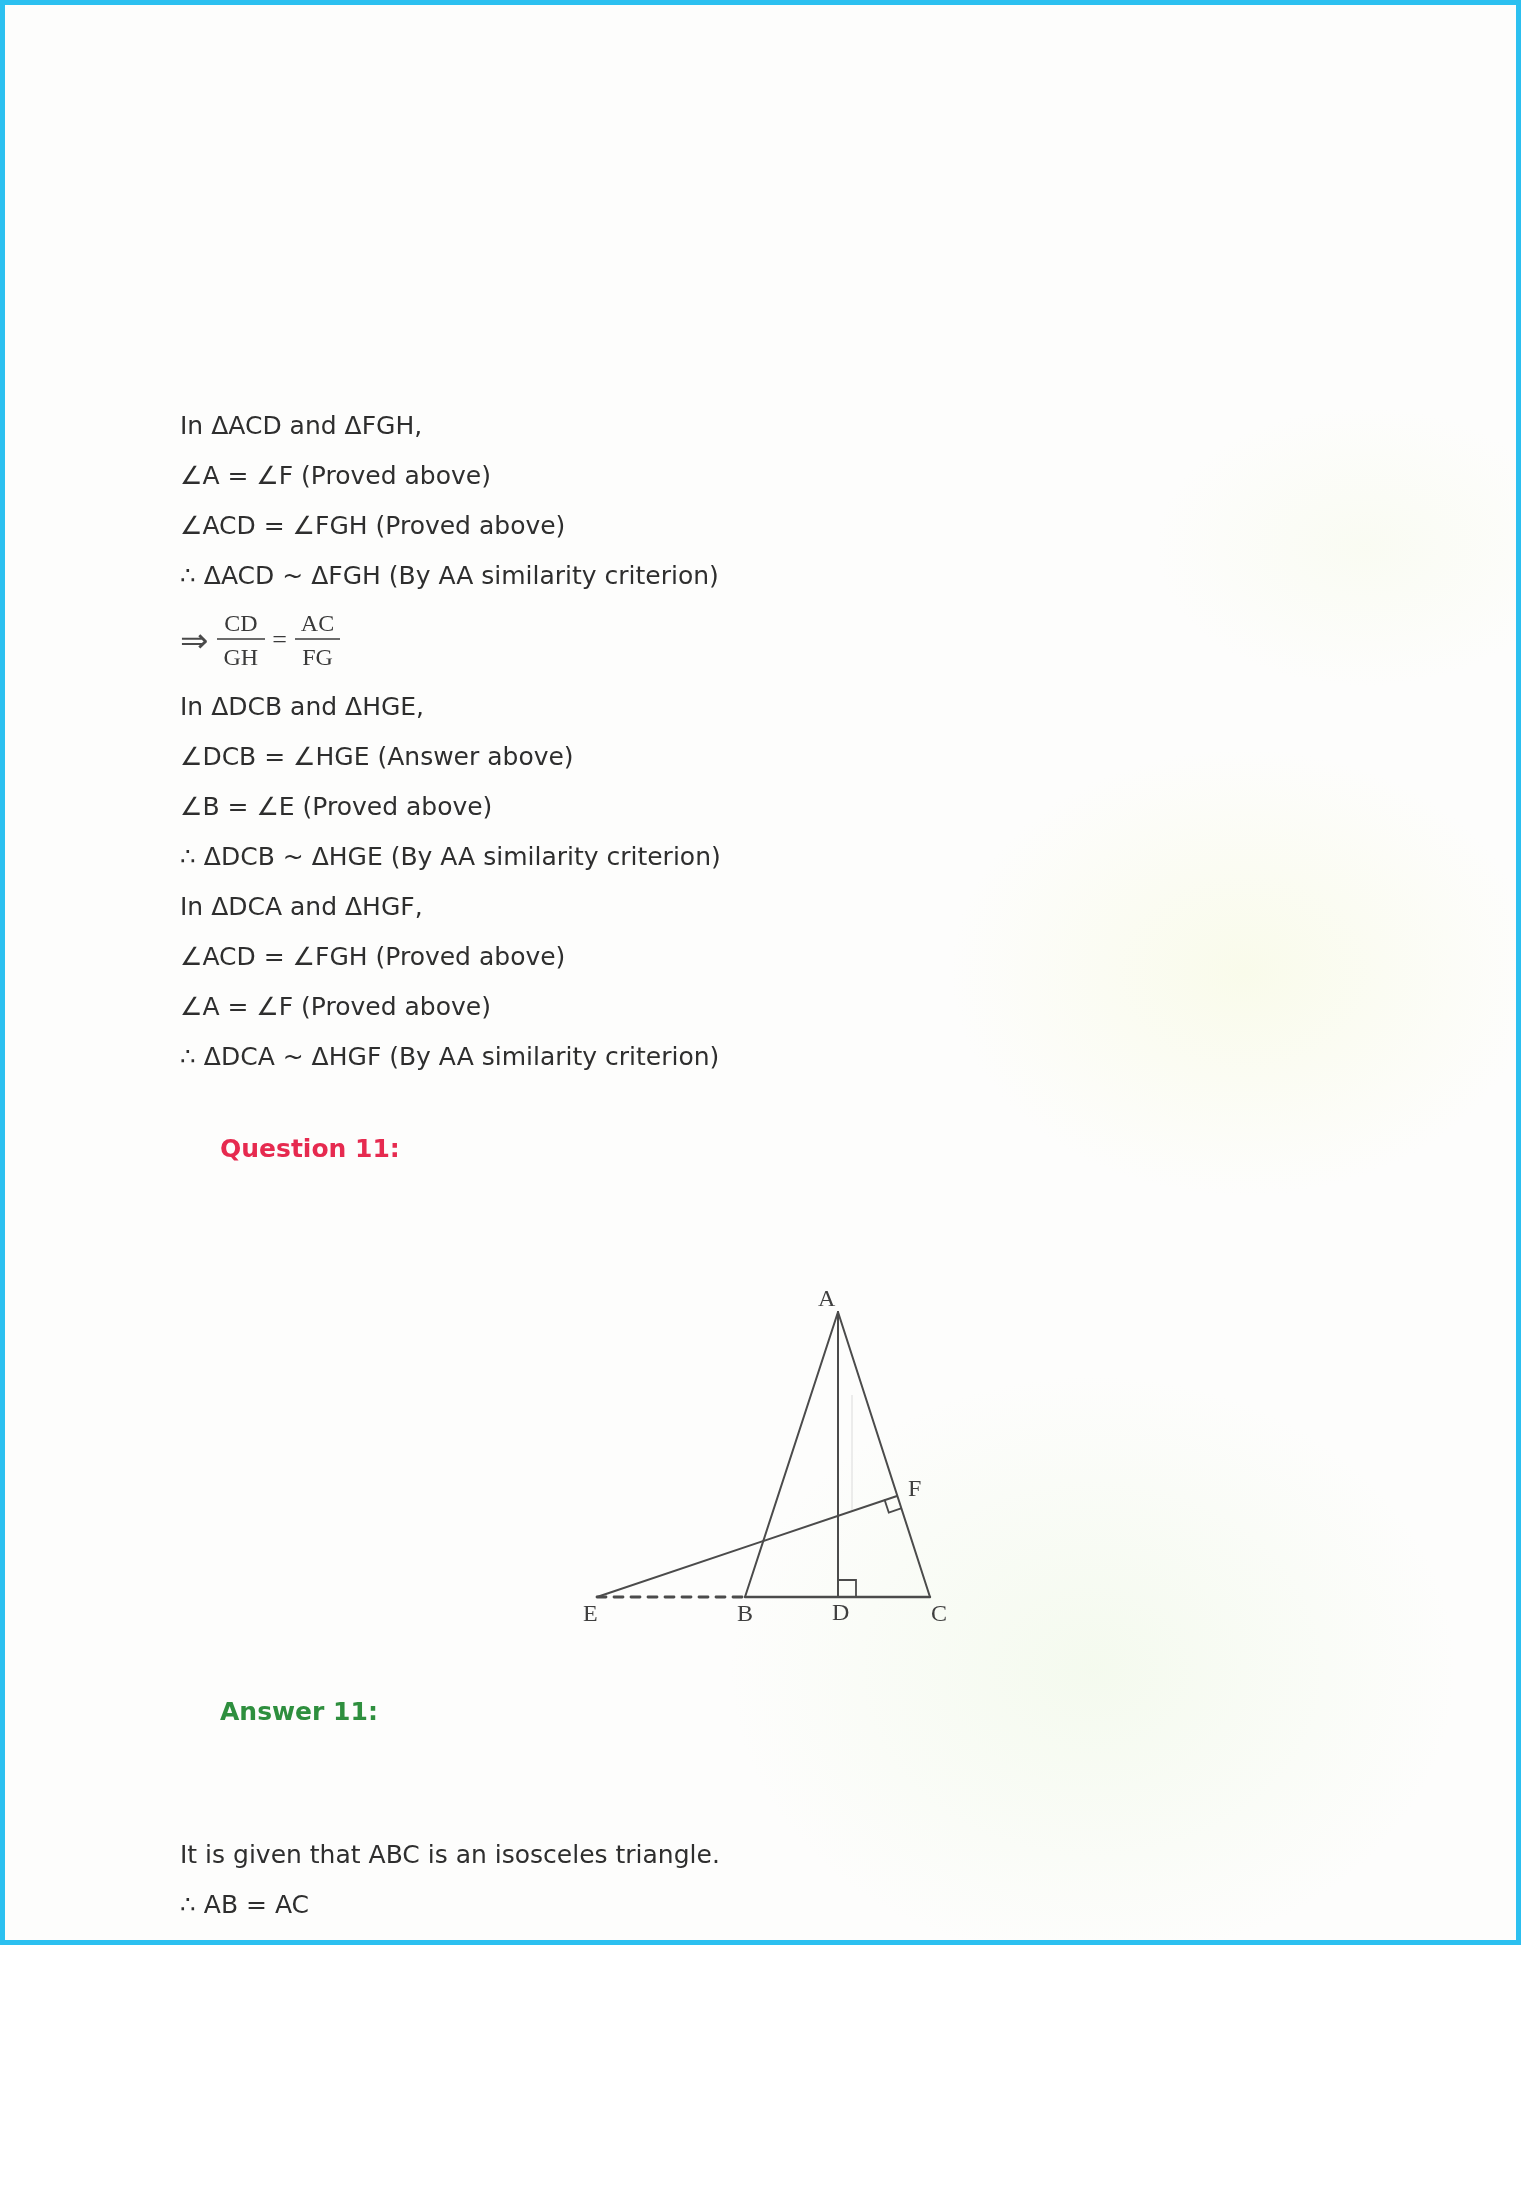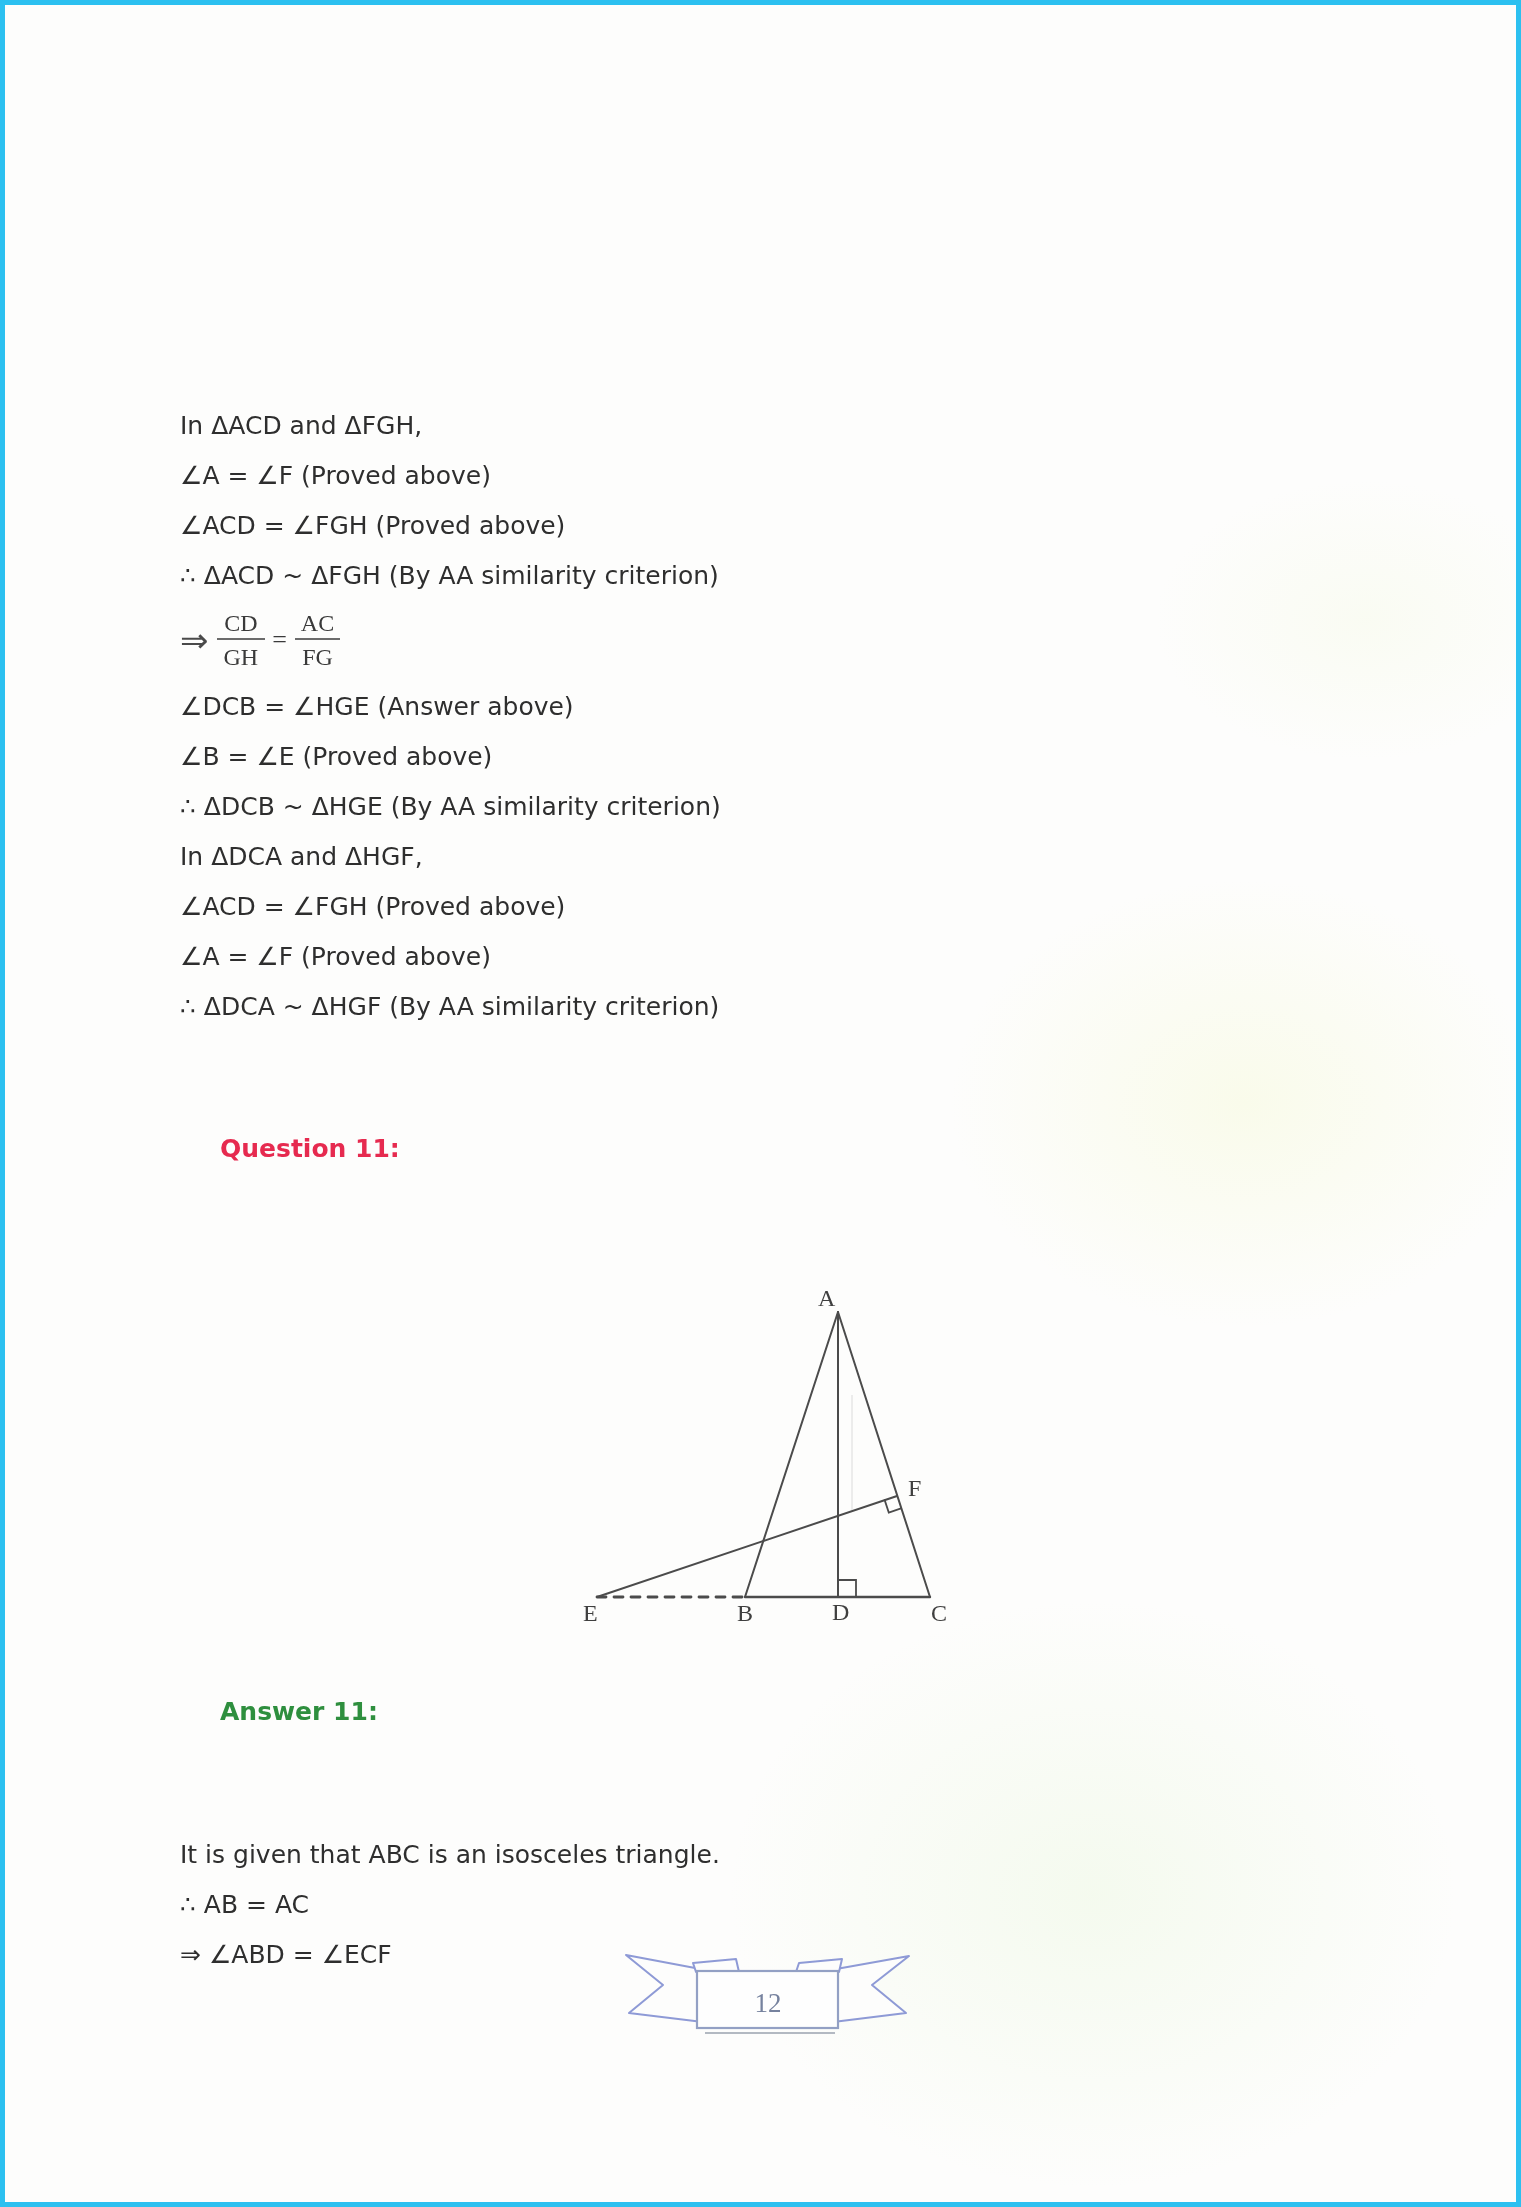--- a/index.html
+++ b/index.html
@@ -1,18 +1,18 @@
 <!DOCTYPE html>
 <html><head>
 <meta charset="utf-8">
 <style>
   html,body{margin:0;padding:0;background:#ffffff;}
   .page{
     position:relative;
-    width:1521px;height:2207px;
+    width:1521px;height:1945px;
     box-sizing:border-box;
     border:5px solid #2cc0f0;
     background:
       radial-gradient(ellipse 420px 320px at 82% 50%, rgba(240,246,190,0.28), rgba(240,246,190,0) 70%),
       radial-gradient(ellipse 520px 420px at 72% 86%, rgba(214,240,190,0.22), rgba(214,240,190,0) 70%),
       radial-gradient(ellipse 300px 200px at 90% 28%, rgba(235,245,200,0.18), rgba(235,245,200,0) 70%),
       #fdfdfc;
     overflow:hidden;
     font-family:"DejaVu Sans","Liberation Sans",sans-serif;
     color:#2e2e2e;
@@ -52,20 +52,21 @@
       <span class="den">GH</span>
     </span>
     <span class="eq">=</span>
     <span class="frac">
       <span class="num">AC</span>
       <span class="den">FG</span>
     </span>
   </div>
 
   <div class="abs text-block" style="top:677px">
+    <div class="line">In ΔDCB and ΔHGE,</div>
     <div class="line">∠DCB = ∠HGE (Answer above)</div>
     <div class="line">∠B = ∠E (Proved above)</div>
     <div class="line">∴ ΔDCB ~ ΔHGE (By AA similarity criterion)</div>
     <div class="line">In ΔDCA and ΔHGF,</div>
     <div class="line">∠ACD = ∠FGH (Proved above)</div>
     <div class="line">∠A = ∠F (Proved above)</div>
     <div class="line">∴ ΔDCA ~ ΔHGF (By AA similarity criterion)</div>
   </div>
 
   <div class="abs heading question" style="top:1126px">Question 11:</div>

